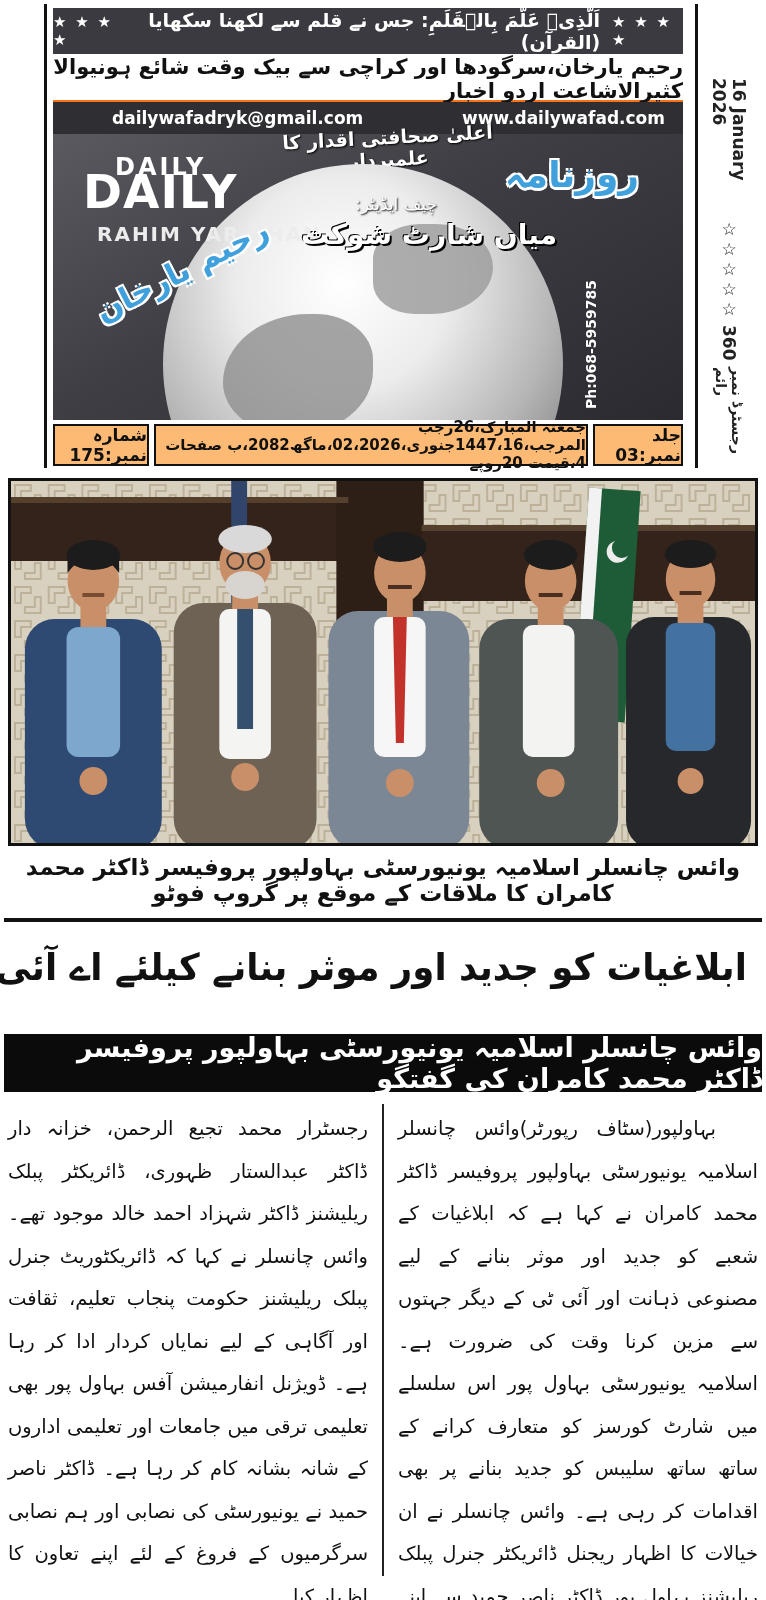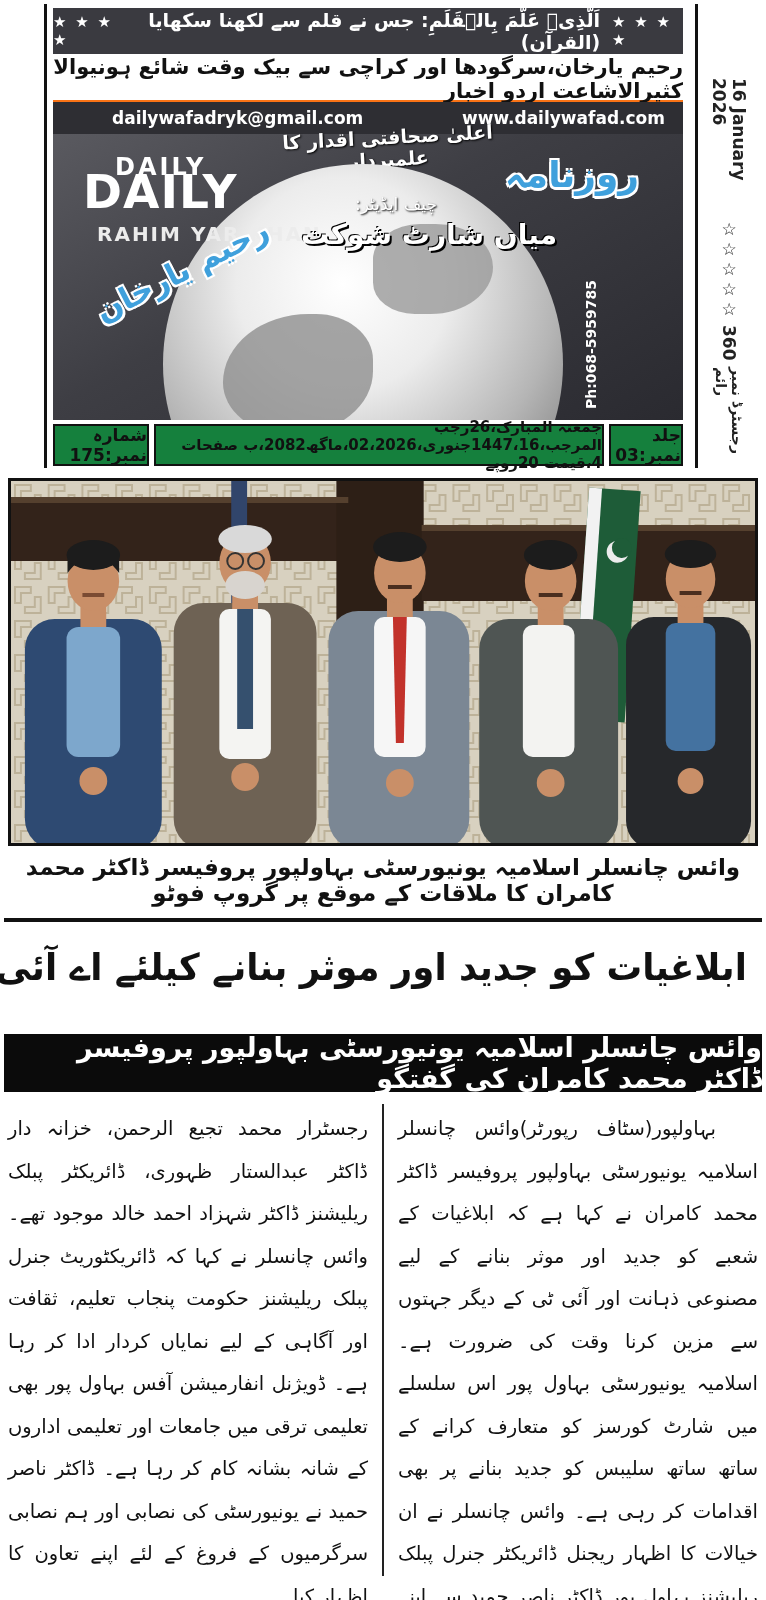--- a/index.html
+++ b/index.html
@@ -41,25 +41,25 @@
                   text-shadow:1px 1px 2px #000;}
   .mh-chief-name{position:absolute;left:248px;top:116px;color:#fff;font-size:28px;font-weight:bold;direction:rtl;
                  text-shadow:2px 2px 0 #000,-1px -1px 0 #000;}
   .mh-city-blue{position:absolute;left:34px;top:150px;font-size:31px;font-weight:bold;color:#3fa0dc;direction:rtl;
                 transform:rotate(-27deg);
                 text-shadow:-2px -2px 0 #fff,2px -2px 0 #fff,-2px 2px 0 #fff,2px 2px 0 #fff;}
   .mh-phone{position:absolute;left:530px;top:92px;height:215px;color:#fff;font-size:14px;font-weight:bold;
             writing-mode:vertical-rl;transform:rotate(180deg);}
   
   .issuebar{position:absolute;left:6px;top:420px;width:630px;height:42px;display:flex;gap:5px;}
-  .issuebar .cell{border:2px solid #111;background:#15803d;display:flex;align-items:center;justify-content:center;
+  .issuebar .cell{border:2px solid #111;background:#fdba74;display:flex;align-items:center;justify-content:center;
                   font-weight:bold;direction:rtl;box-sizing:border-box;height:100%;}
   .cell-issue{width:96px;font-size:17px;}
   .cell-date{flex:1;font-size:15px;}
-  .cell-volume{width:74px;font-size:17px;}
+  .cell-volume{width:90px;font-size:17px;}
   
   .datestrip{position:absolute;right:6px;top:78px;width:62px;height:400px;writing-mode:vertical-rl;
              font-size:17px;font-weight:bold;color:#222;display:flex;align-items:center;}
   .datestrip span{margin-bottom:6px;}
   .datestrip .reg{font-size:14px;}
   
   .photo-frame{position:absolute;left:8px;top:478px;width:750px;height:368px;border:3px solid #111;
                box-sizing:border-box;background:#d6cfbe;}
   .photo-frame svg{display:block;width:100%;height:100%;}
   

